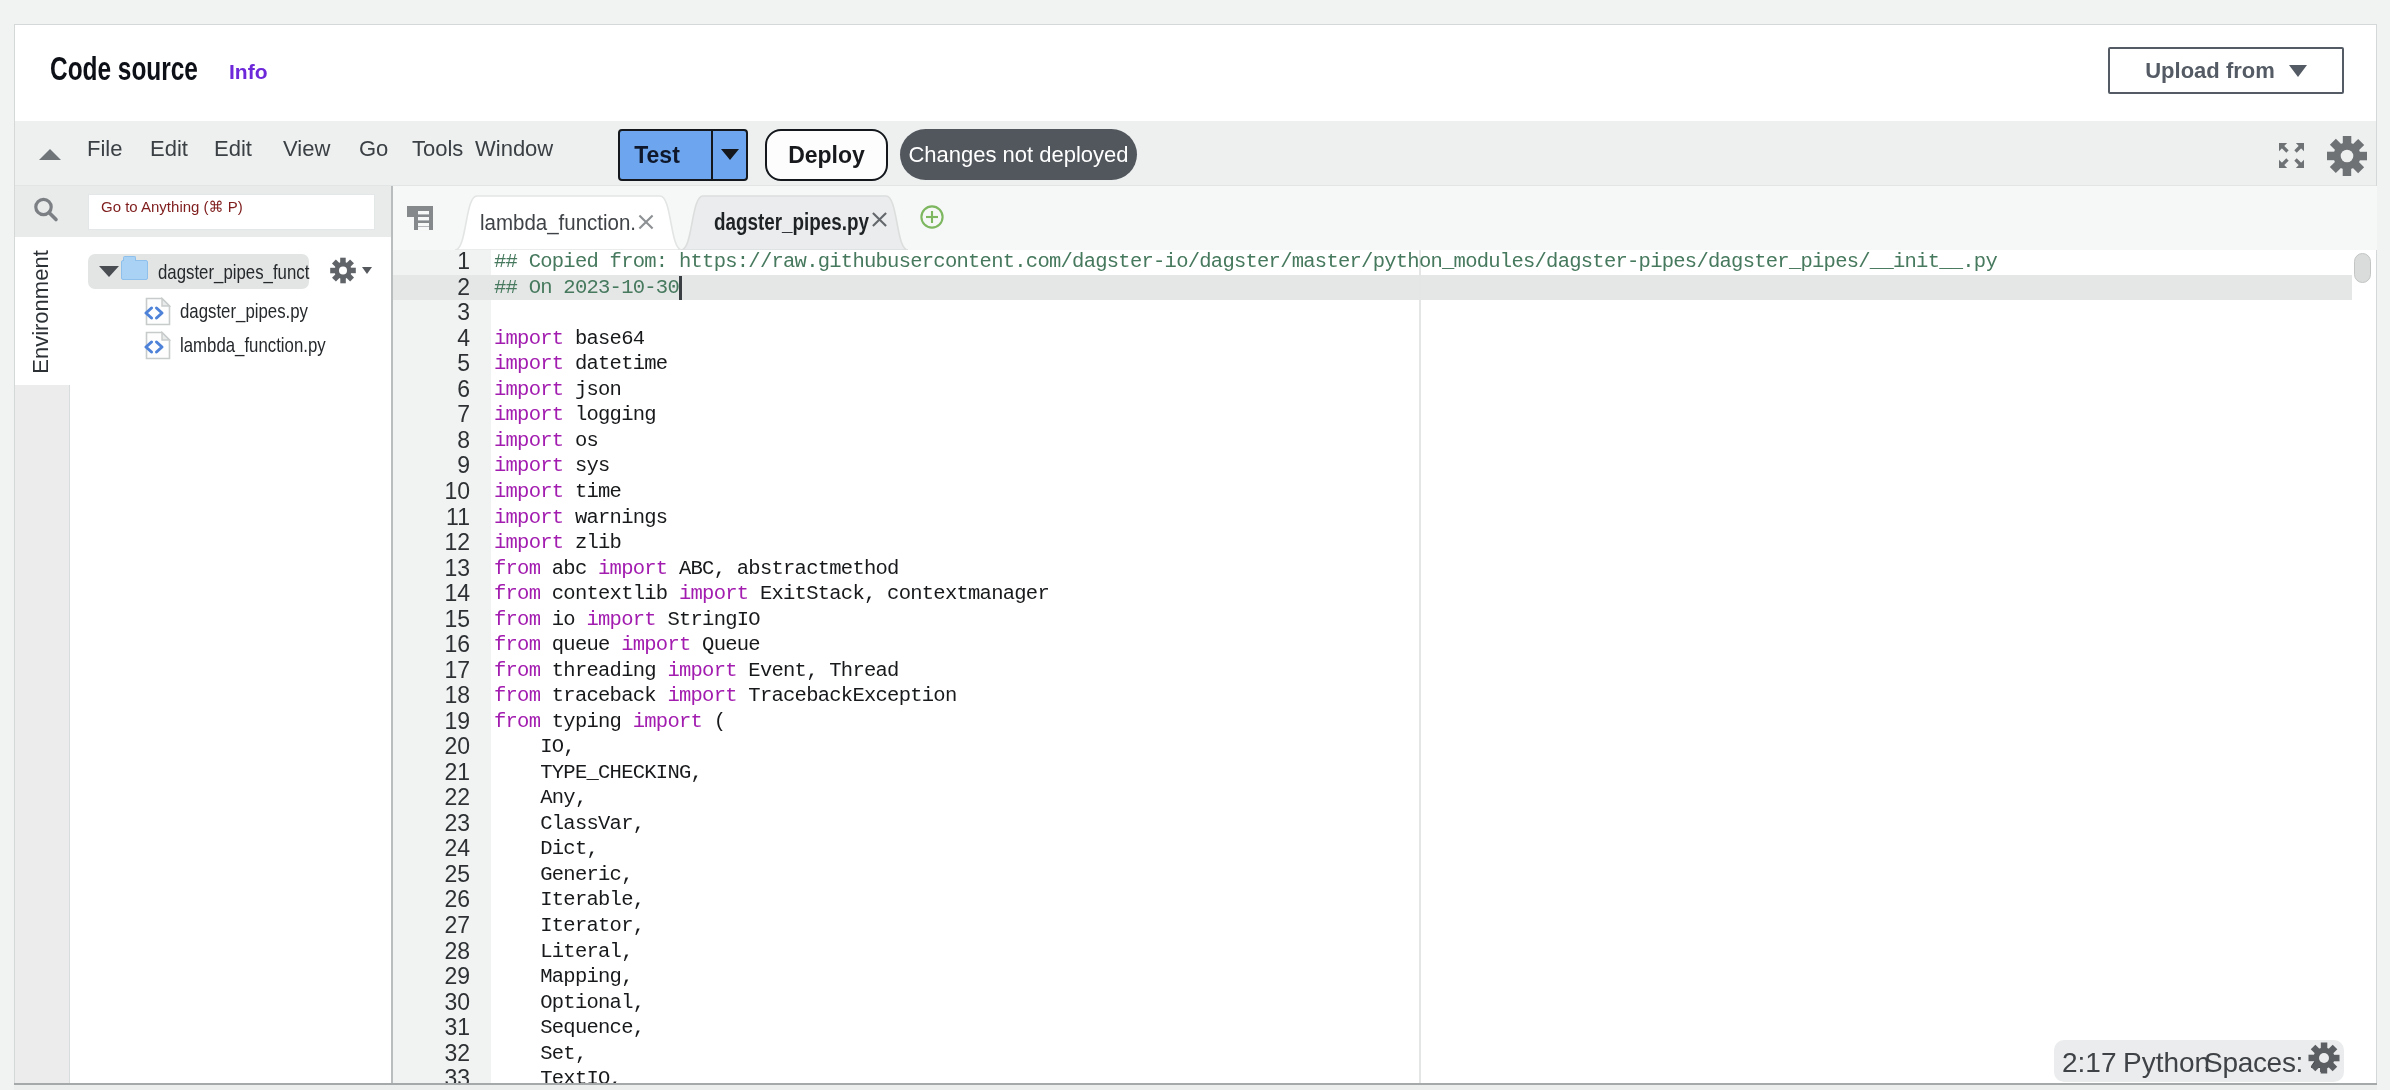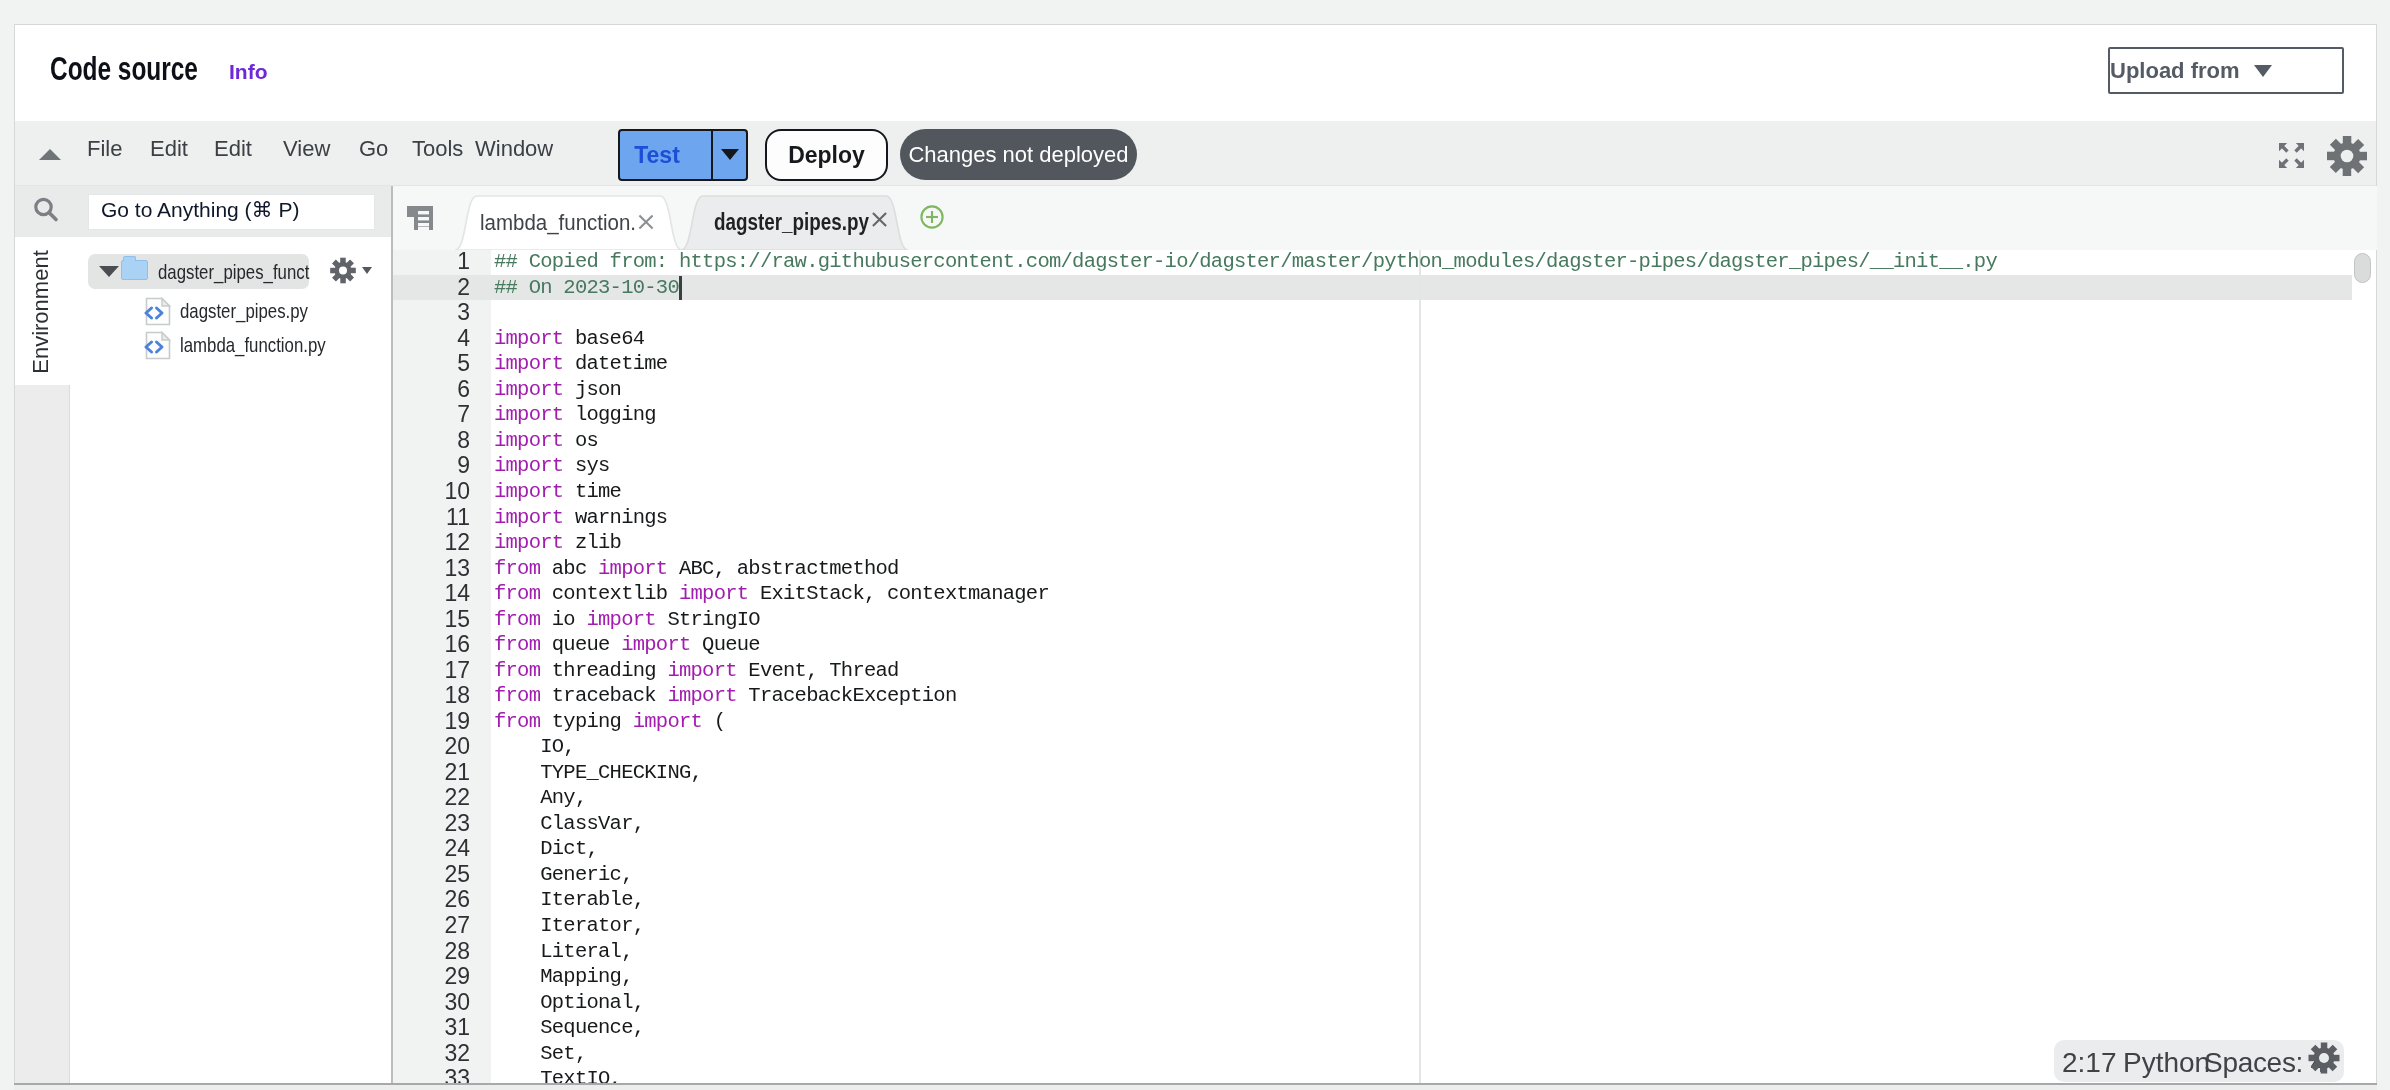--- a/index.html
+++ b/index.html
@@ -3,37 +3,37 @@
 *{margin:0;padding:0;box-sizing:border-box}
 html,body{width:2390px;height:1090px;overflow:hidden;background:#f1f2f2;
   font-family:"Liberation Sans",sans-serif;-webkit-font-smoothing:antialiased}
 #page{position:relative;width:2390px;height:1090px;opacity:.999}
 .abs{position:absolute}
 .card{position:absolute;left:14px;top:24px;width:2363px;height:1060px;background:#fff;
   border:1px solid #d4d8d8;border-bottom:none}
 .h1{position:absolute;left:50px;top:50px;font-size:33px;font-weight:bold;color:#0d1117;transform:scaleX(.74);transform-origin:left top}
 .info{position:absolute;left:229px;top:60px;font-size:21px;font-weight:bold;color:#6d28d9}
 .upload{position:absolute;left:2108px;top:47px;width:236px;height:47px;border:2px solid #545b64;border-radius:2px;
-  background:#fff;display:flex;align-items:center;gap:14px;
+  background:#fff;display:flex;align-items:center;justify-content:center;gap:14px;
   font-size:22px;font-weight:bold;color:#545b64}
 .caret{width:0;height:0;border-left:9px solid transparent;border-right:9px solid transparent;border-top:12px solid #545b64}
 .menubar{position:absolute;left:15px;top:121px;width:2361px;height:65px;background:#eef0f0;border-bottom:1px solid #e2e5e5}
 .mi{position:absolute;top:136px;font-size:22px;color:#3b4045}
 .collapse{position:absolute;left:39px;top:149px;width:0;height:0;border-left:11px solid transparent;border-right:11px solid transparent;border-bottom:11px solid #6f7478}
 .testbtn{position:absolute;left:618px;top:129px;width:130px;height:52px;background:#6da6ee;border:2px solid #14181c;border-radius:4px}
-.testlbl{position:absolute;left:618px;top:129px;width:78px;height:52px;display:flex;align-items:center;justify-content:center;font-size:23px;font-weight:bold;color:#1d4ed8}
+.testlbl{position:absolute;left:618px;top:129px;width:78px;height:52px;display:flex;align-items:center;justify-content:center;font-size:23px;font-weight:bold;color:#0f172a}
 .testdiv{position:absolute;left:711px;top:129px;width:2px;height:52px;background:#14181c}
 .testcaret{position:absolute;left:721px;top:149px;width:0;height:0;border-left:9px solid transparent;border-right:9px solid transparent;border-top:11px solid #14181c}
 .deploy{position:absolute;left:765px;top:129px;width:123px;height:52px;background:#fdfdfd;border:2px solid #14181c;border-radius:16px;
   display:flex;align-items:center;justify-content:center;font-size:23px;font-weight:bold;color:#17191c}
 .pill{position:absolute;left:900px;top:129px;width:237px;height:51px;background:#52575e;border-radius:26px;
   display:flex;align-items:center;justify-content:center;font-size:22px;color:#fff}
 .searchrow{position:absolute;left:15px;top:186px;width:376px;height:51px;background:#e9ebeb}
 .searchbox{position:absolute;left:88px;top:194px;width:287px;height:36px;background:#fff;border:1px solid #e4e7e7}
-.searchph{position:absolute;left:101px;top:198px;font-size:21px;color:#0f172a}
+.searchph{position:absolute;left:101px;top:198px;font-size:15px;color:#7f1d1d}
 .treepanel{position:absolute;left:70px;top:237px;width:321px;height:847px;background:#fff}
 .strip{position:absolute;left:15px;top:385px;width:55px;height:699px;background:#ececed;border-right:1px solid #d9dcdc}
 .envtab{position:absolute;left:15px;top:237px;width:55px;height:148px;background:#fff}
 .env{position:absolute;left:41px;top:312px;transform:translate(-50%,-50%) rotate(-90deg);font-size:22px;color:#2c3136;white-space:nowrap}
 .selrow{position:absolute;left:88px;top:254px;width:221px;height:35px;background:#e3e5e5;border-radius:7px}
 .disc{position:absolute;left:99px;top:266px;width:0;height:0;border-left:10px solid transparent;border-right:10px solid transparent;border-top:11px solid #4a4e53}
 .folder{position:absolute;left:121px;top:260px;width:27px;height:20px;background:#a9d2f4;border:1px solid #8fc0ec;border-radius:2px}
 .folder:before{content:"";position:absolute;left:1px;top:-5px;width:11px;height:4px;background:#a9d2f4;border:1px solid #8fc0ec;border-bottom:none;border-radius:2px 2px 0 0}
 .flabel{position:absolute;left:158px;top:260px;width:152px;overflow:hidden;font-size:21px;color:#26292c;white-space:nowrap}
 .flabel span{display:inline-block;transform:scaleX(.8);transform-origin:left top}

